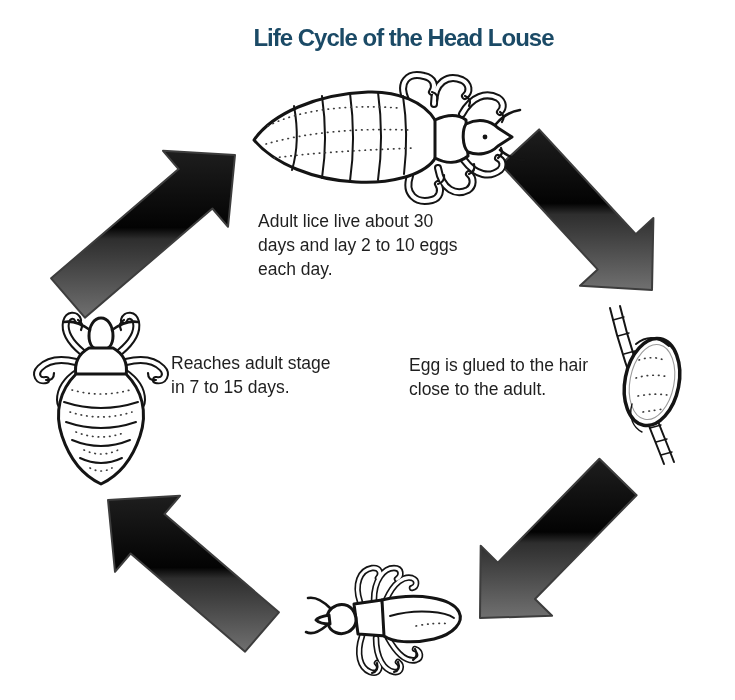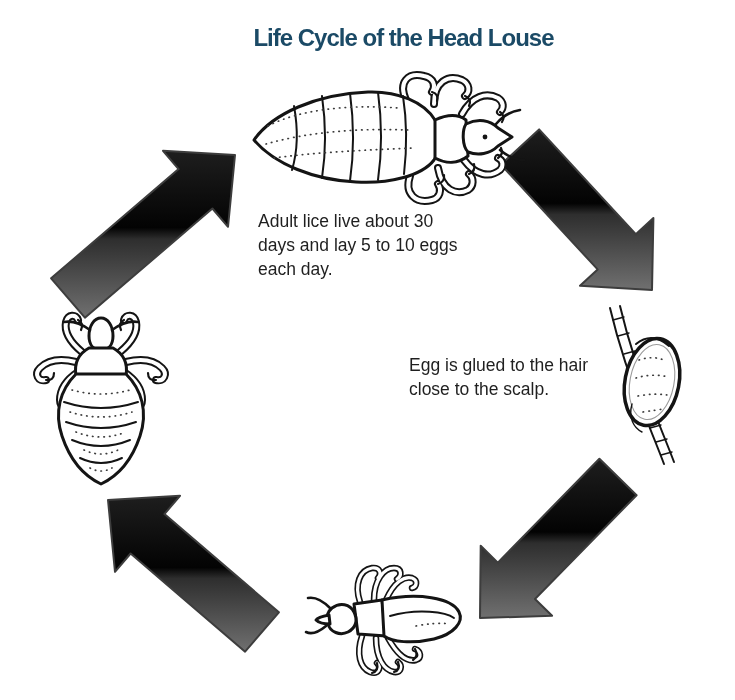--- a/index.html
+++ b/index.html
@@ -209,18 +209,20 @@
       <path class="seg" d="M58,148 Q79,158 100,148"></path>
       <path class="dots" d="M50,80 Q79,88 108,80"></path>
       <path class="dots" d="M48,102 Q79,112 110,102"></path>
       <path class="dots" d="M54,122 Q79,132 104,122"></path>
       <path class="dots" d="M62,140 Q79,148 96,140"></path>
       <path class="dots" d="M68,158 Q79,164 90,158"></path>
     </g>
   </svg>
 
   <div class="caption cap-adult">Adult lice live about 30
-days and lay 5 to 10 eggs
+days and lay 2 to 10 eggs
 each day.</div>
   <div class="caption cap-egg">Egg is glued to the hair
-close to the scalp.</div>
+close to the adult.</div>
+  <div class="caption cap-adult-stage">Reaches adult stage
+in 7 to 15 days.</div>
 
 </div>
 
 </body></html>

